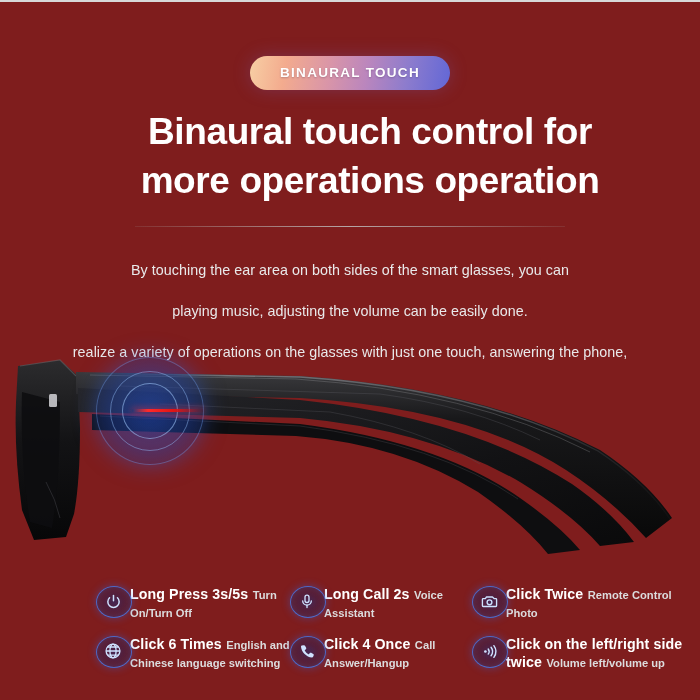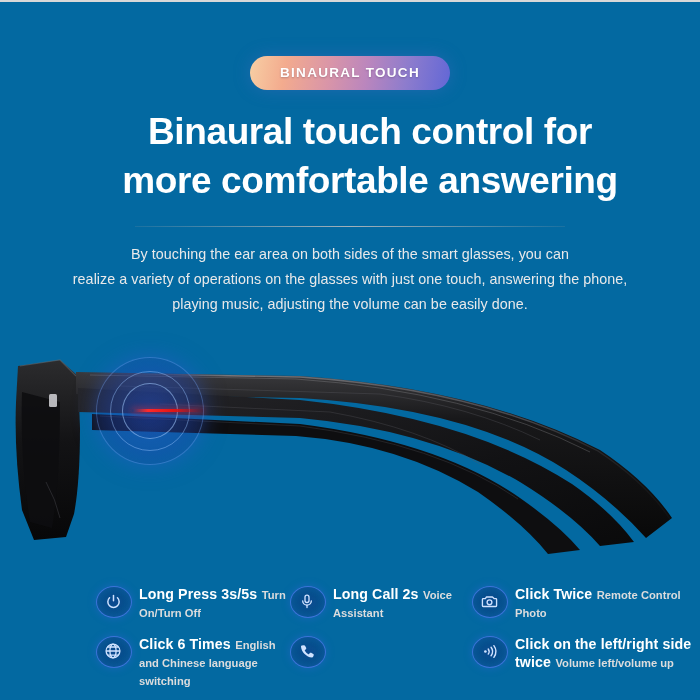--- a/index.html
+++ b/index.html
@@ -5,21 +5,21 @@
   * { box-sizing: border-box; margin: 0; padding: 0; }
   html, body {
     width: 700px; height: 700px;
     background: #ffffff;
     font-family: "Liberation Sans", sans-serif;
     overflow: hidden;
   }
   .page {
     position: relative;
     width: 700px; height: 700px;
-    background: #0369a1;
+    background: #7f1d1d;
     border-top: 2px solid #d8d8d8;
     overflow: hidden;
   }
 
   
   .badge-row {
     position: absolute; top: 54px; left: 0; width: 700px;
     display: flex; justify-content: center;
   }
   .badge {
@@ -59,21 +59,21 @@
 
   
   .paragraph {
     position: absolute; top: 240px; left: 0; width: 700px;
     text-align: center;
     color: #e9e9ea;
     font-size: 14.3px;
     line-height: 1.76;
     letter-spacing: .05px;
   }
-  .paragraph span { display: block; }
+  .paragraph span { display: block; margin-top: 16px; }
 
   
   .glasses-stage {
     position: absolute; top: 330px; left: 0;
     width: 700px; height: 245px;
   }
   .glasses-stage svg { display: block; }
 
   
   .pulse {
@@ -104,21 +104,21 @@
 
   
   .features {
     position: absolute; top: 583px; left: 96px;
     width: 604px;
     display: grid;
     grid-template-columns: 194px 182px 228px;
     grid-template-rows: 50px 52px;
     align-items: start;
   }
-  .feature { display: flex; align-items: flex-start; gap: 9px; }
+  .feature { display: flex; align-items: flex-start; gap: 0; }
   .ficon {
     flex: 0 0 auto;
     width: 34px; height: 30px;
     position: relative;
     display: flex; align-items: center; justify-content: center;
     margin-top: 1px;
   }
   .ficon::before {
     content: "";
     position: absolute; left: 0; top: 0; width: 34px; height: 30px;
@@ -142,29 +142,29 @@
 <body>
 
 <div class="page">
 
   <div class="badge-row">
     <div class="badge">BINAURAL TOUCH</div>
   </div>
 
   <h1 class="headline">
     <span>Binaural touch control for</span>
-    <span>more comfortable answering</span>
+    <span>more operations operation</span>
   </h1>
 
   <div class="divider"></div>
 
   <p class="paragraph">
     <span>By touching the ear area on both sides of the smart glasses, you can</span>
+    <span>playing music, adjusting the volume can be easily done.</span>
     <span>realize a variety of operations on the glasses with just one touch, answering the phone,</span>
-    <span>playing music, adjusting the volume can be easily done.</span>
   </p>
 
   <div class="glasses-stage">
     <svg width="700" height="245" viewBox="0 0 700 245" xmlns="http://www.w3.org/2000/svg">
       <defs>
         <linearGradient id="frameG" x1="0" y1="0" x2="0" y2="1">
           <stop offset="0%" stop-color="#2c2c2e"></stop>
           <stop offset="45%" stop-color="#131315"></stop>
           <stop offset="100%" stop-color="#070708"></stop>
         </linearGradient>
@@ -279,20 +279,24 @@
         <span class="fsub">English and Chinese language switching</span>
       </span>
     </div>
 
     <div class="feature">
       <span class="ficon">
         <svg width="17" height="17" viewBox="0 0 24 24" fill="#cfe2ff">
           <path d="M6.6 3.2c.7-.3 1.5 0 1.9.7l1.6 2.9c.35.65.2 1.45-.35 1.9l-1.3 1.1c-.3.25-.4.7-.2 1.05a12.4 12.4 0 0 0 4.9 4.9c.35.2.8.1 1.05-.2l1.1-1.3c.45-.55 1.25-.7 1.9-.35l2.9 1.6c.7.4 1 1.2.7 1.9l-.9 2.1c-.3.7-1 1.1-1.75 1-3.9-.5-7.45-2.3-10.25-5.1S3.3 9.05 2.8 5.15c-.1-.75.3-1.45 1-1.75z"></path>
         </svg>
       </span>
+      <span class="ftext">
+        <span class="ftitle">Click 4 Once</span>
+        <span class="fsub">Call Answer/Hangup</span>
+      </span>
     </div>
 
     <div class="feature">
       <span class="ficon">
         <svg width="19" height="17" viewBox="0 0 24 24" fill="none" stroke="#cfe2ff" stroke-width="2" stroke-linecap="round">
           <circle cx="6.2" cy="12" r="1.9" fill="#cfe2ff" stroke="none"></circle>
           <path d="M10.2 8.4a6 6 0 0 1 0 7.2"></path>
           <path d="M14.2 6a10 10 0 0 1 0 12"></path>
           <path d="M18.2 3.8a14 14 0 0 1 0 16.4"></path>
         </svg>

